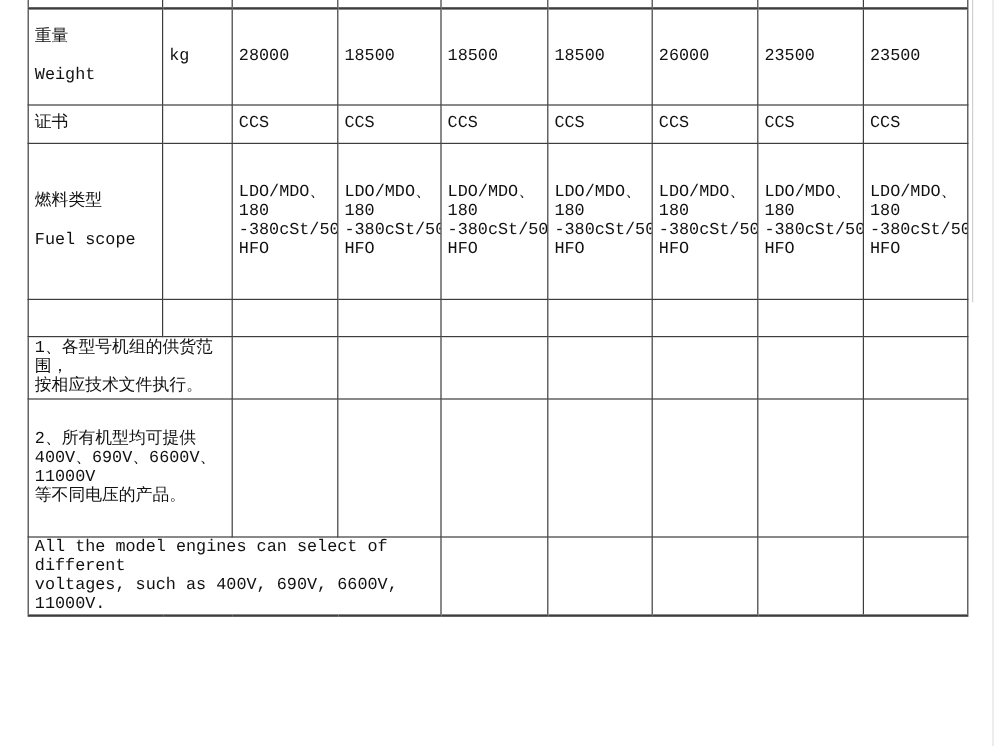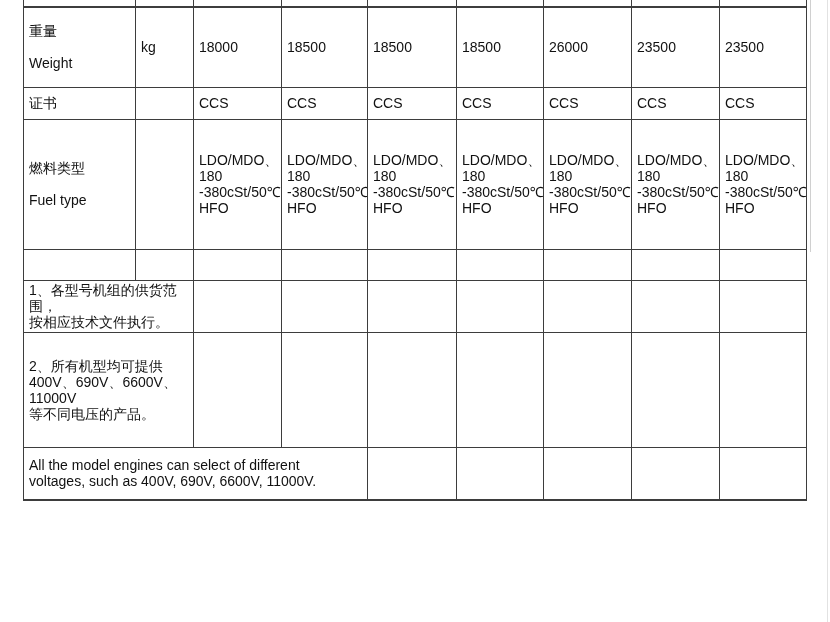--- a/index.html
+++ b/index.html
@@ -1,21 +1,21 @@
 <!DOCTYPE html>
 <html><head>
 <meta charset="utf-8">
 <style>
   html, body { margin: 0; padding: 0; background: #ffffff; }
   .page {
     position: relative;
     width: 830px;
     height: 622px;
     background: #ffffff;
-    font-family: Liberation Sans, sans-serif;
+    font-family: Liberation Mono, monospace;
     color: #111111;
     overflow: hidden;
   }
   table.spec {
     position: absolute;
     left: 23px;
     top: 0;
     width: 783px;
     border-collapse: collapse;
     table-layout: fixed;
@@ -94,21 +94,21 @@
       <td></td>
       <td></td>
       <td></td>
     </tr>
 
     <tr class="r-weight">
       <td class="lbl">重量
 
 Weight</td>
       <td class="val">kg</td>
-      <td class="val">18000</td>
+      <td class="val">28000</td>
       <td class="val">18500</td>
       <td class="val">18500</td>
       <td class="val">18500</td>
       <td class="val">26000</td>
       <td class="val">23500</td>
       <td class="val">23500</td>
     </tr>
 
     <tr class="r-cert">
       <td class="lbl">证书</td>
@@ -118,21 +118,21 @@
       <td class="val">CCS</td>
       <td class="val">CCS</td>
       <td class="val">CCS</td>
       <td class="val">CCS</td>
       <td class="val">CCS</td>
     </tr>
 
     <tr class="r-fuel">
       <td class="lbl">燃料类型
 
-Fuel type</td>
+Fuel scope</td>
       <td></td>
       <td class="fuelv">LDO/MDO、180
 -380cSt/50℃
 HFO</td>
       <td class="fuelv">LDO/MDO、180
 -380cSt/50℃
 HFO</td>
       <td class="fuelv">LDO/MDO、180
 -380cSt/50℃
 HFO</td>

